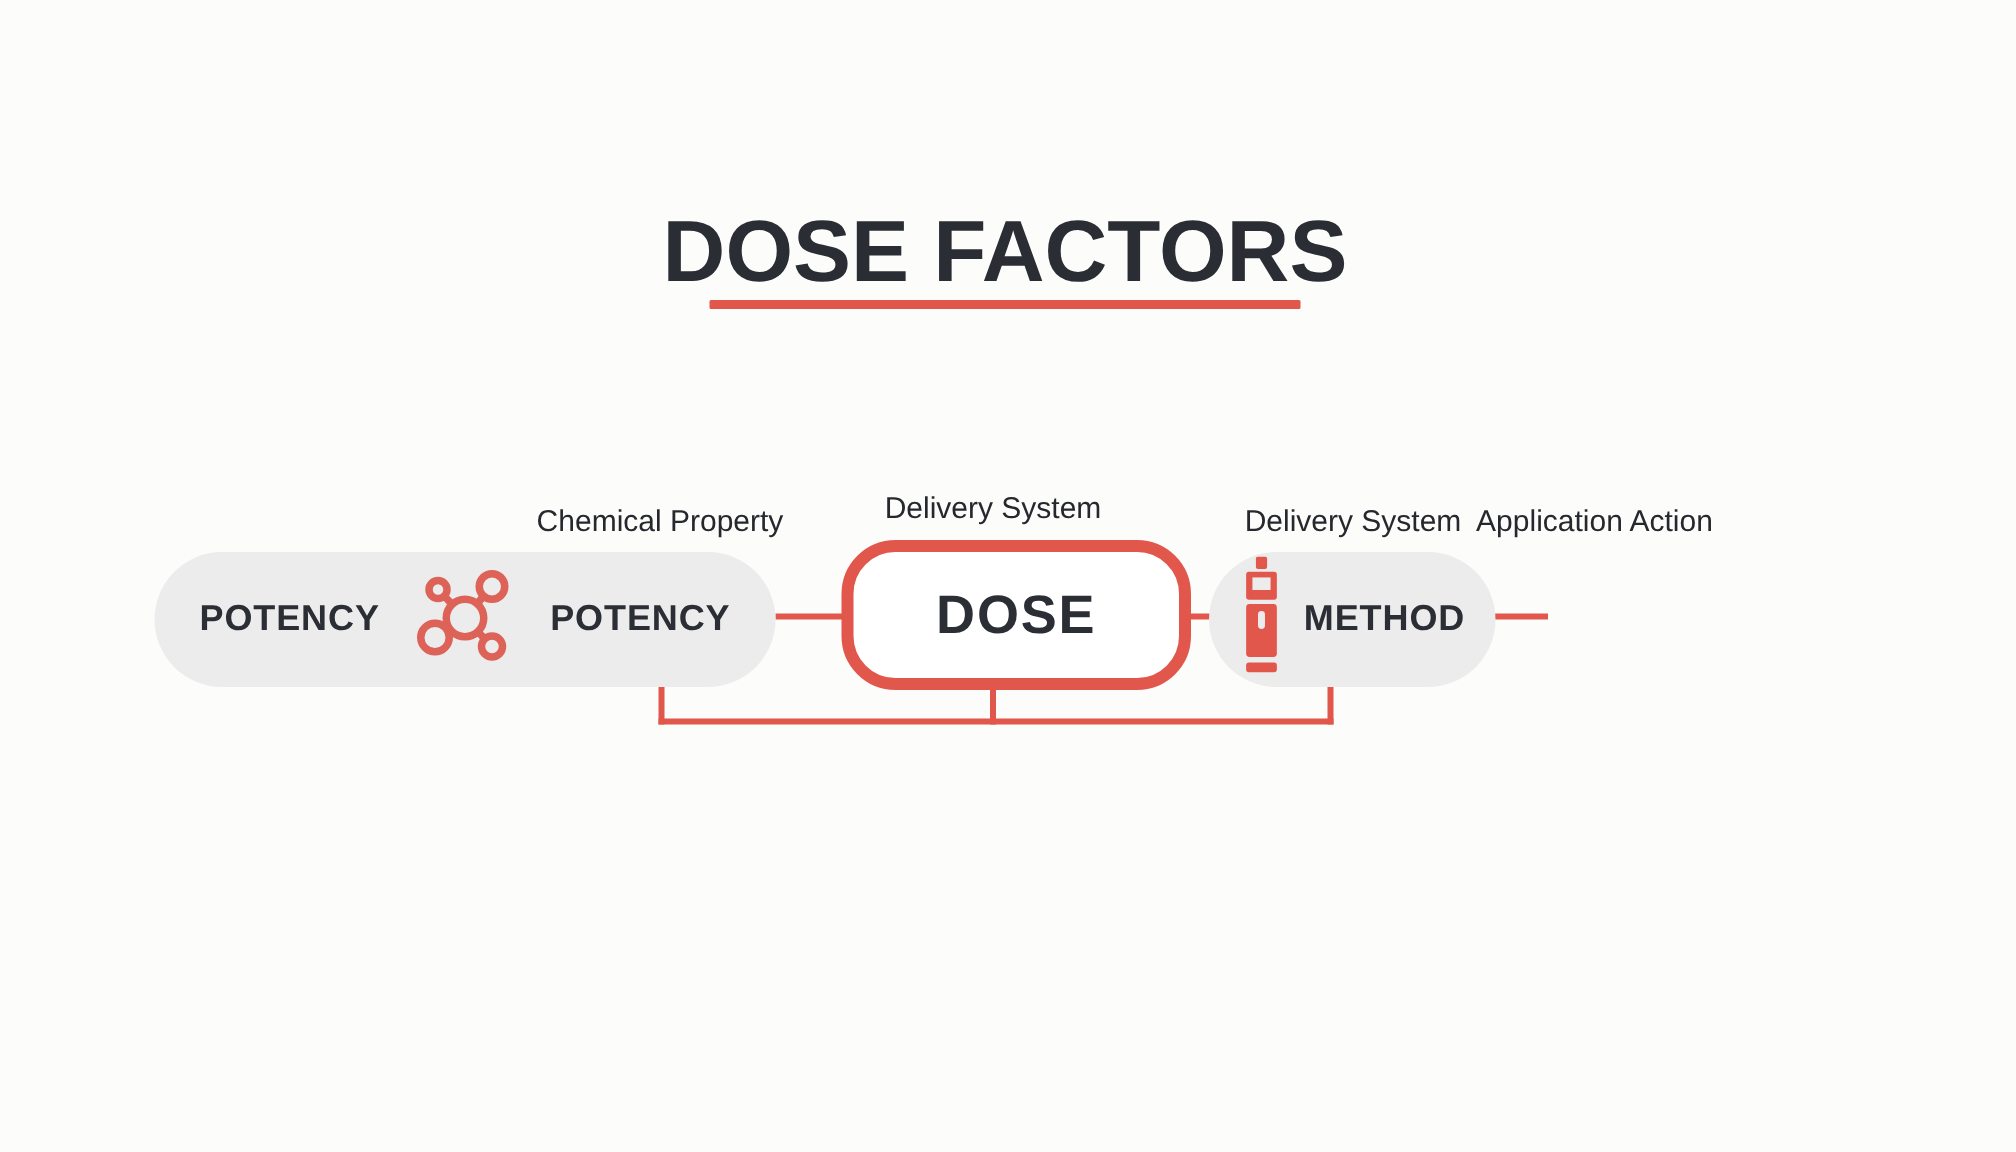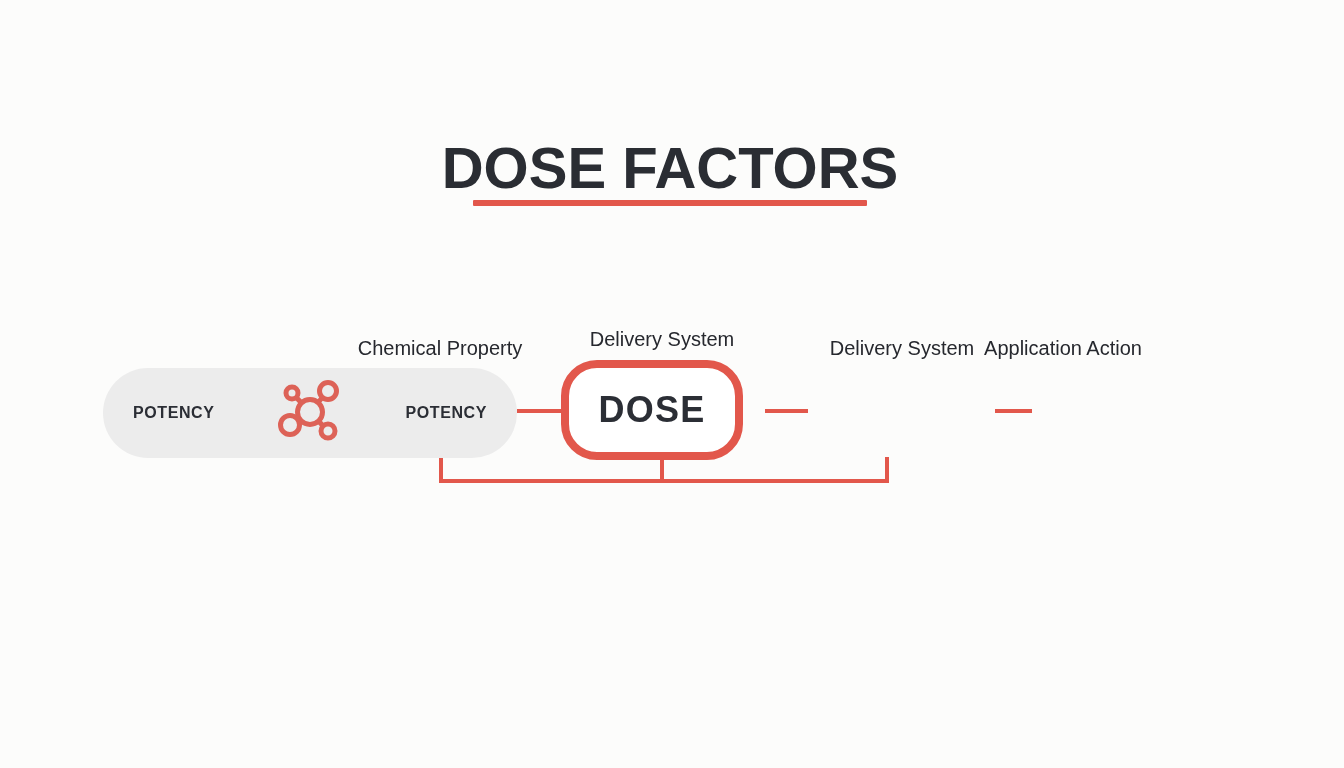--- a/index.html
+++ b/index.html
@@ -53,28 +53,28 @@
   .node-method {
     left:806px; width:191px;
     justify-content:center; gap:13px;
   }
   .node-techeique {
     left:1030px; width:252px;
     justify-content:center; gap:7px;
   }
   .node-dose {
     position:absolute; left:561px; top:360px;
-    width:182px; height:100px;
+    width:233px; height:100px;
     background:#FFFFFF;
     border:8px solid var(--accent, #E2574B);
     border-radius:36px;
     display:flex; align-items:center; justify-content:center;
   }
   .node-text {
-    font-size:16px; font-weight:800; letter-spacing:0.6px;
+    font-size:24px; font-weight:800; letter-spacing:0.6px;
     white-space:nowrap;
     color: var(--node-text, #2B2E35);
   }
   .node-dose .node-text { font-size:36px; letter-spacing:1.2px; }
 
   
   .h-line {
     position:absolute; top:409px; height:4px;
     background: var(--accent, #E2574B);
   }
@@ -133,15 +133,28 @@
         <circle cx="50" cy="52" r="7"></circle>
       </svg>
     </span>
     <span class="node-text">POTENCY</span>
   </div>
 
   <div class="node-dose">
     <span class="node-text">DOSE</span>
   </div>
 
+  <div class="pill node-method">
+    <span class="icon">
+      <svg width="30" height="80" viewBox="0 0 32 86" fill="#E2574B">
+        <rect x="12" y="0" width="8" height="9" rx="1.5"></rect>
+        <rect x="5" y="11" width="22" height="20" rx="2"></rect>
+        <rect x="9.5" y="15" width="13" height="9" fill="#ECECEC"></rect>
+        <rect x="5" y="34" width="22" height="38" rx="2.5"></rect>
+        <rect x="13.5" y="39" width="5" height="13" rx="2.5" fill="#ECECEC"></rect>
+        <rect x="5" y="76" width="22" height="7" rx="2"></rect>
+      </svg>
+    </span>
+    <span class="node-text">METHOD</span>
+  </div>
 
 
 </div>
 
 </body></html>

